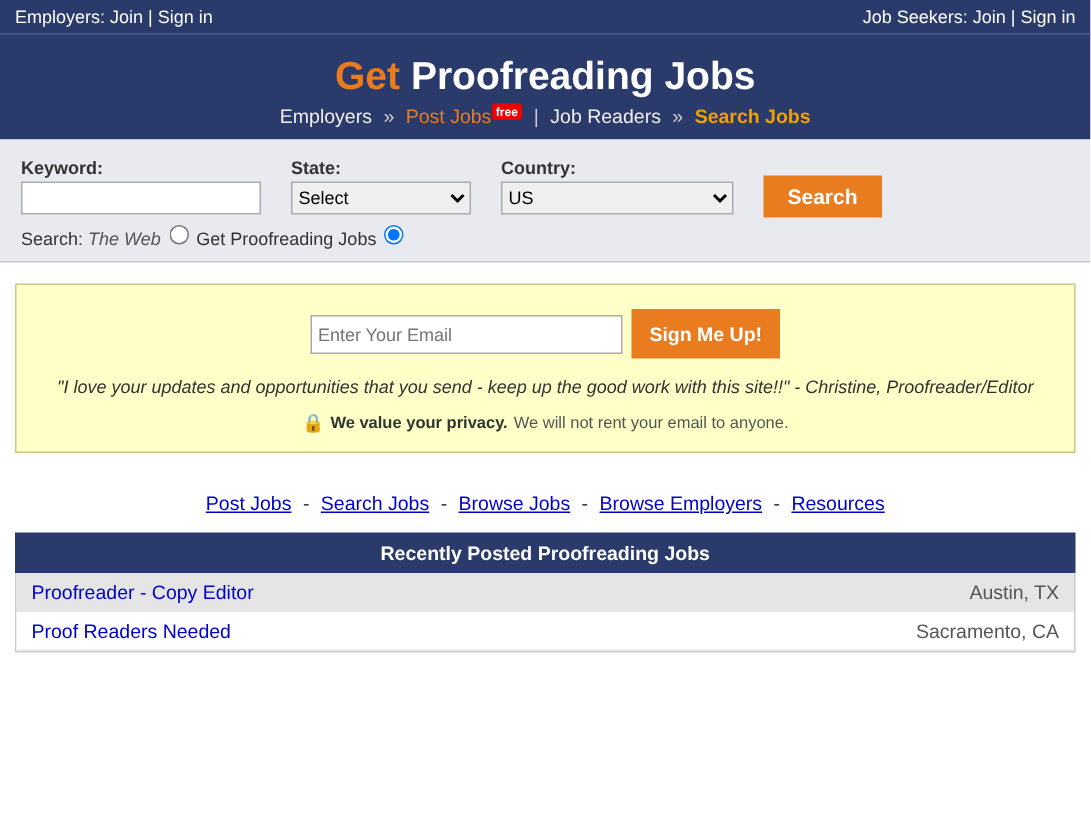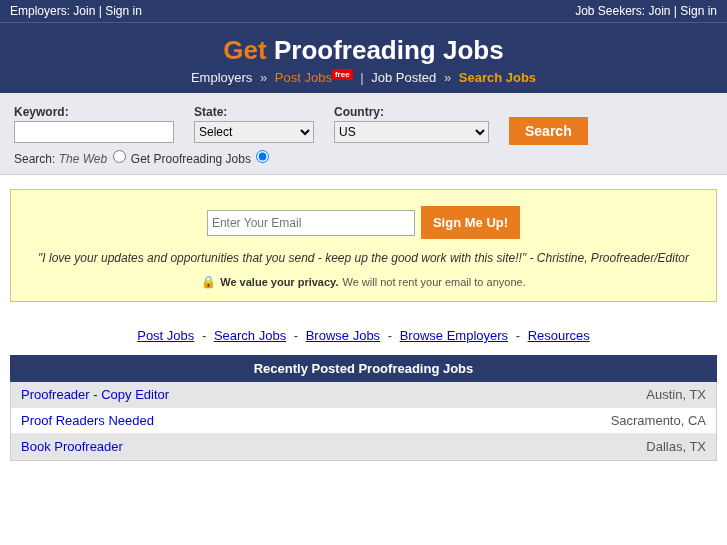--- a/index.html
+++ b/index.html
@@ -149,21 +149,21 @@
 
 <div class="header">
   <h1>
     <span class="get">Get</span><span class="main"> Proofreading Jobs</span>
   </h1>
   <div class="header-nav">
     <a href="#">Employers</a>
     <span class="sep">»</span>
     <a href="#" class="orange">Post Jobs</a><span class="free-badge">free</span>
     <span class="sep">|</span>
-    <a href="#">Job Posted</a>
+    <a href="#">Job Readers</a>
     <span class="sep">»</span>
     <a href="#" class="search">Search Jobs</a>
   </div>
 </div>
 
 <div class="search-bar">
   <div class="search-fields">
     <div class="field-group">
       <label>Keyword:</label>
       <input type="text" class="keyword-input" style="">
@@ -209,18 +209,14 @@
   <div class="recently-posted-header">Recently Posted Proofreading Jobs</div>
   <div class="job-list">
   <div class="job-row">
       <span class="job-title"><a href="#">Proofreader - Copy Editor</a></span>
       <span class="job-location">Austin, TX</span>
     </div>
       <div class="job-row">
       <span class="job-title"><a href="#">Proof Readers Needed</a></span>
       <span class="job-location">Sacramento, CA</span>
     </div>
-      <div class="job-row">
-      <span class="job-title"><a href="#">Book Proofreader</a></span>
-      <span class="job-location">Dallas, TX</span>
-    </div>
     </div>
 </div>
 
 </body></html>

